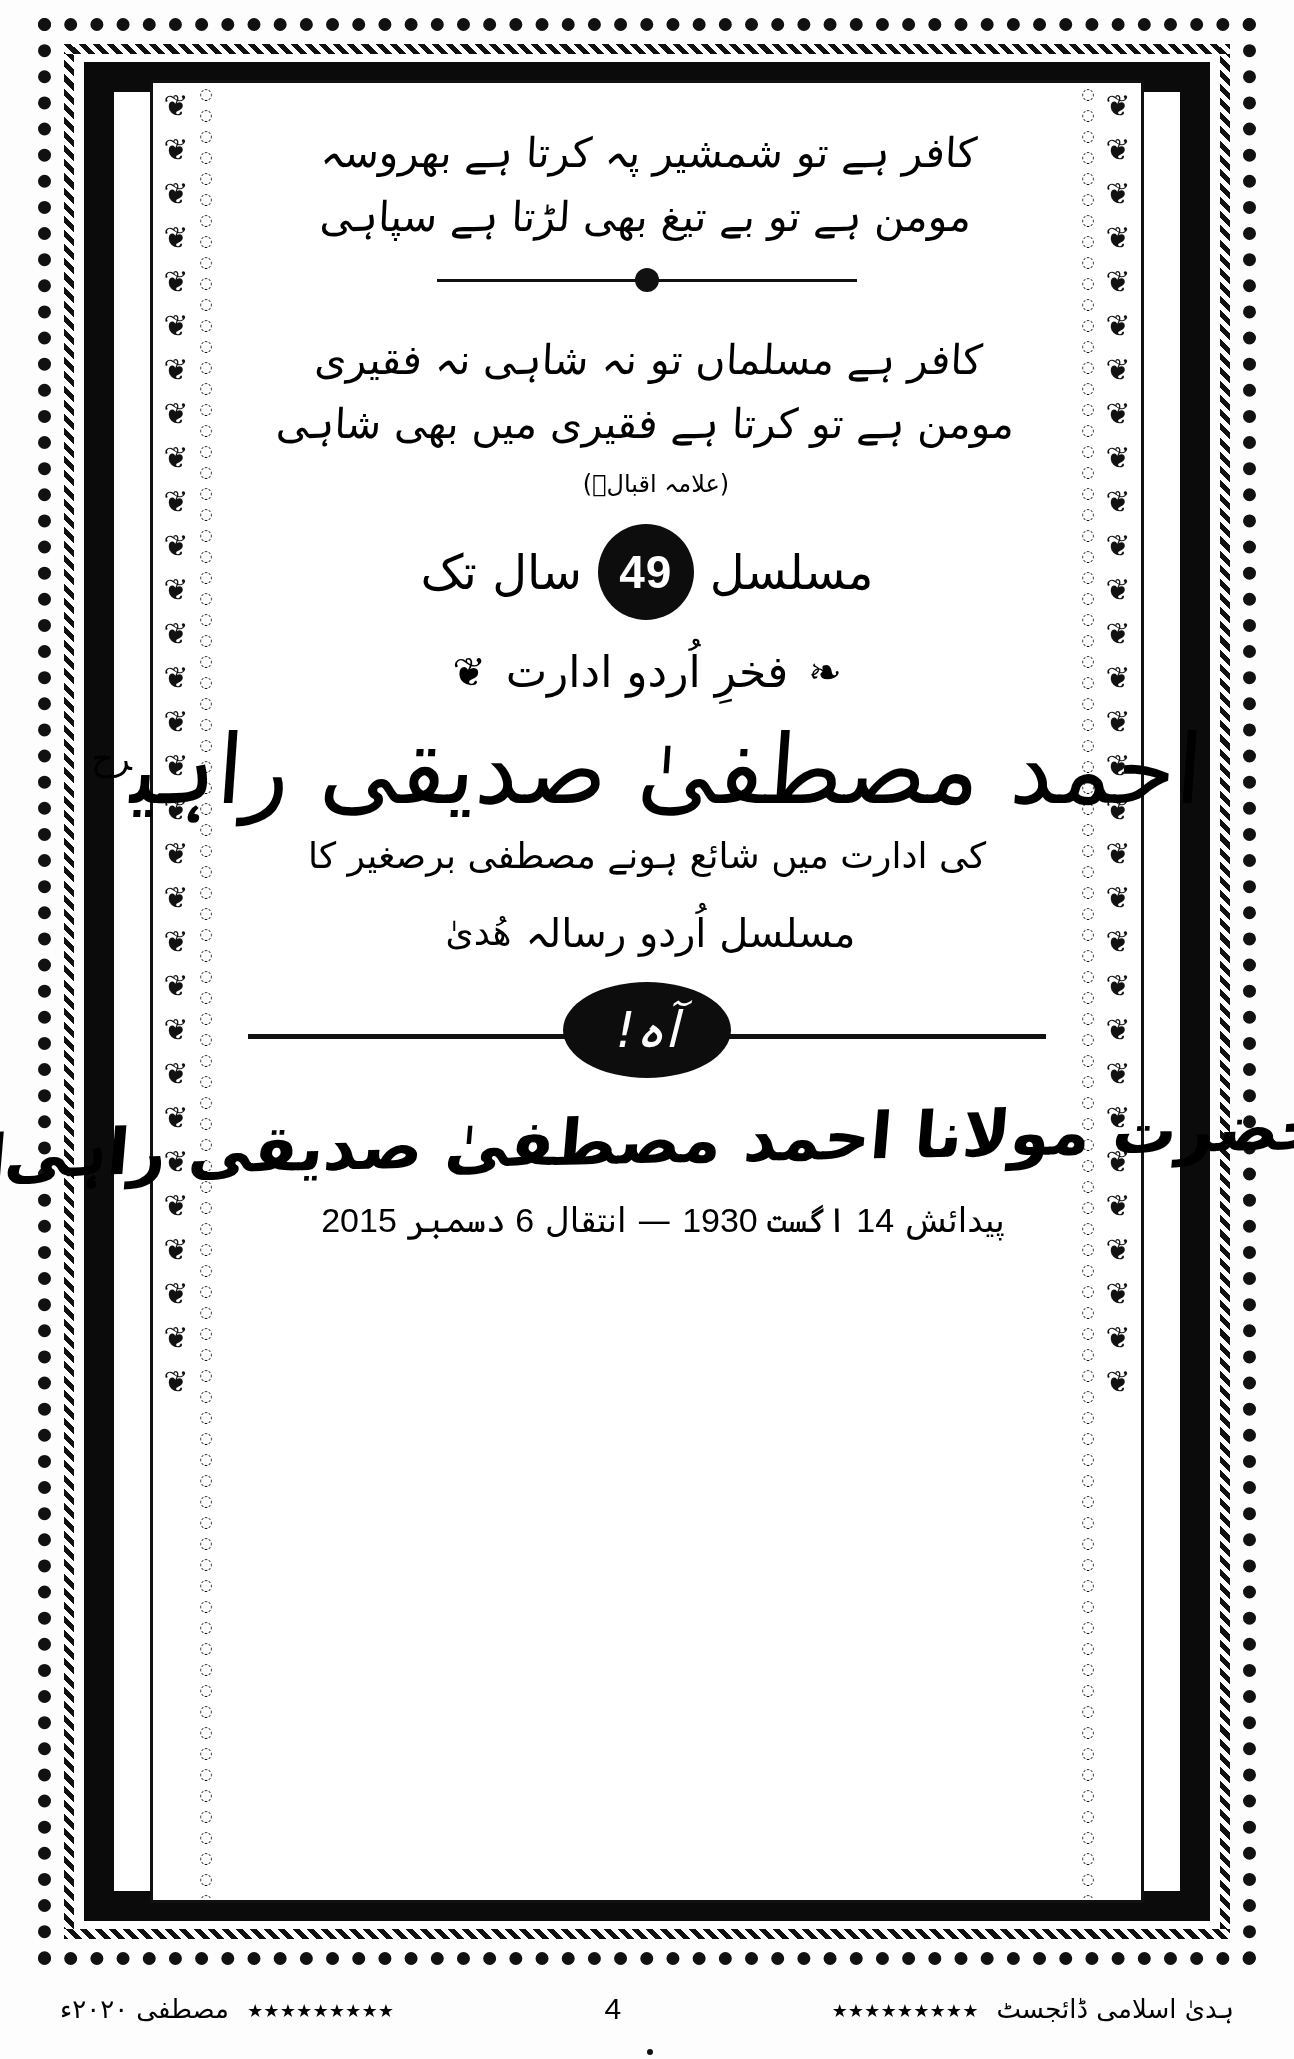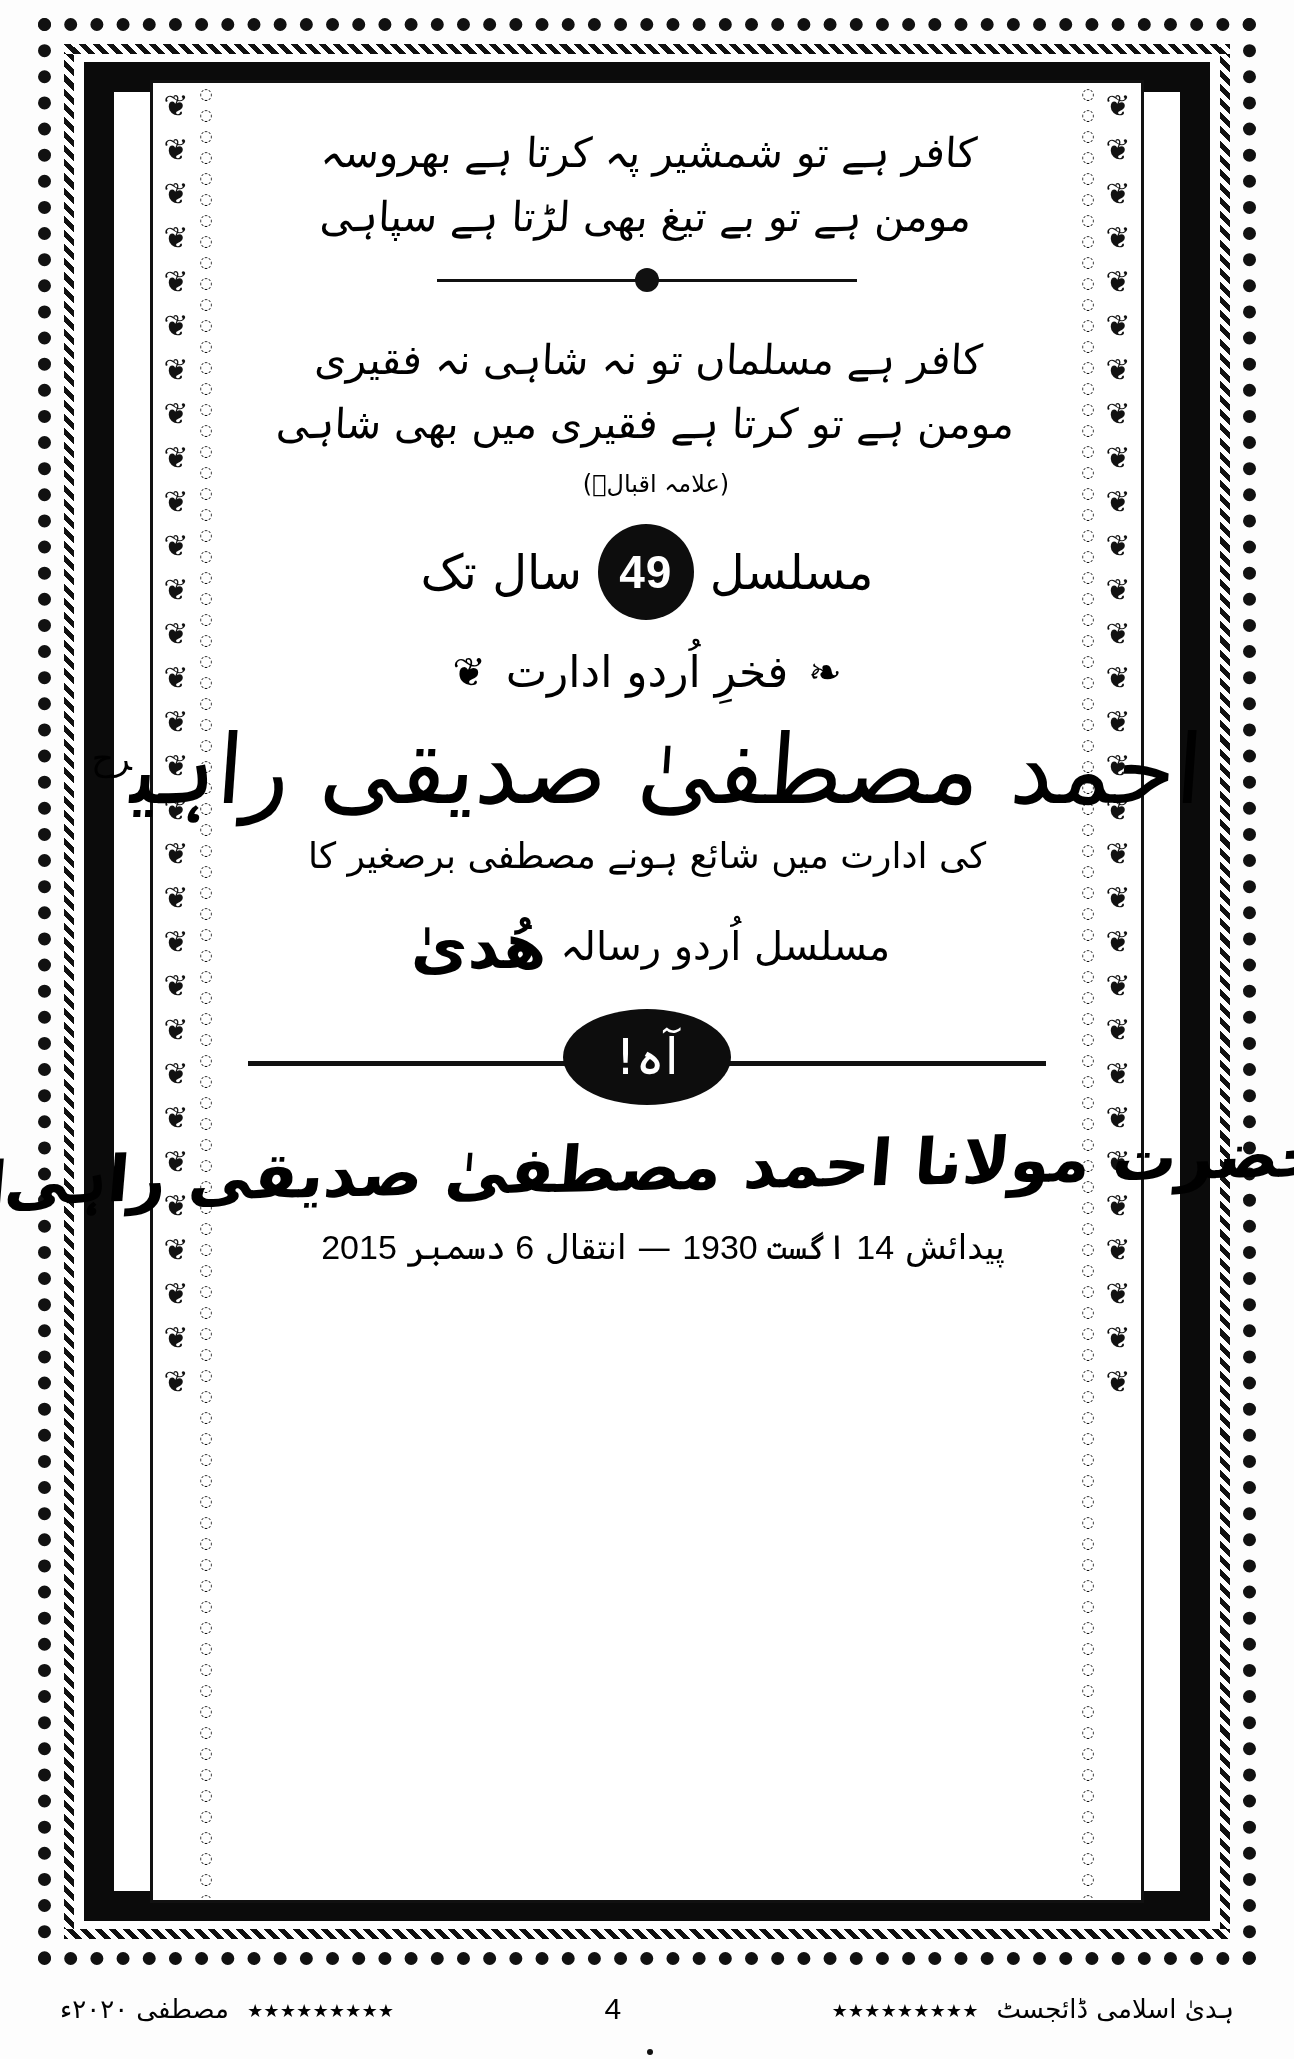--- a/index.html
+++ b/index.html
@@ -164,41 +164,42 @@
     letter-spacing:-1px;
   }
 
   .mag-line{
     margin-top:34px;
     font-size:40px;
     display:flex;align-items:center;justify-content:center;gap:14px;
     flex-wrap:nowrap;
   }
   .mag-name{
-    font-size:62px;
-    font-weight:bold;
+    font-size:36px;
+    font-weight:normal;
     margin-left:7px;
   }
 
   .aah-wrap{
     margin-top:26px;
     width:100%;
     position:relative;
     height:96px;
     display:flex;align-items:center;justify-content:center;
   }
   .aah-wrap:before{
     content:"";position:absolute;left:20px;right:20px;top:52px;height:5px;background:#111;
   }
   .aah{
     position:relative;
     width:168px;height:96px;border-radius:50%;
     background:#0d0d0d;color:#fff;
     display:flex;align-items:center;justify-content:center;
     font-size:50px;
+    font-style:italic;
   }
 
   .title-calligraphy{
     margin-top:28px;
     font-size:64px;
     line-height:1.1;
     letter-spacing:-2px;
     transform:skewX(-6deg) rotate(-1.2deg);
     font-weight:bold;
   }

